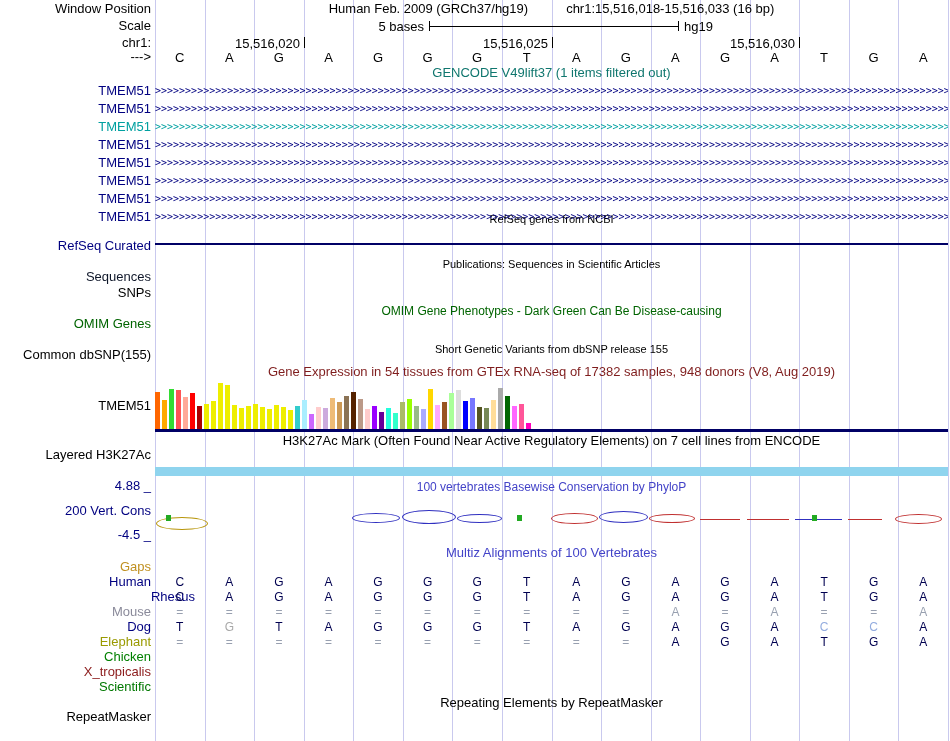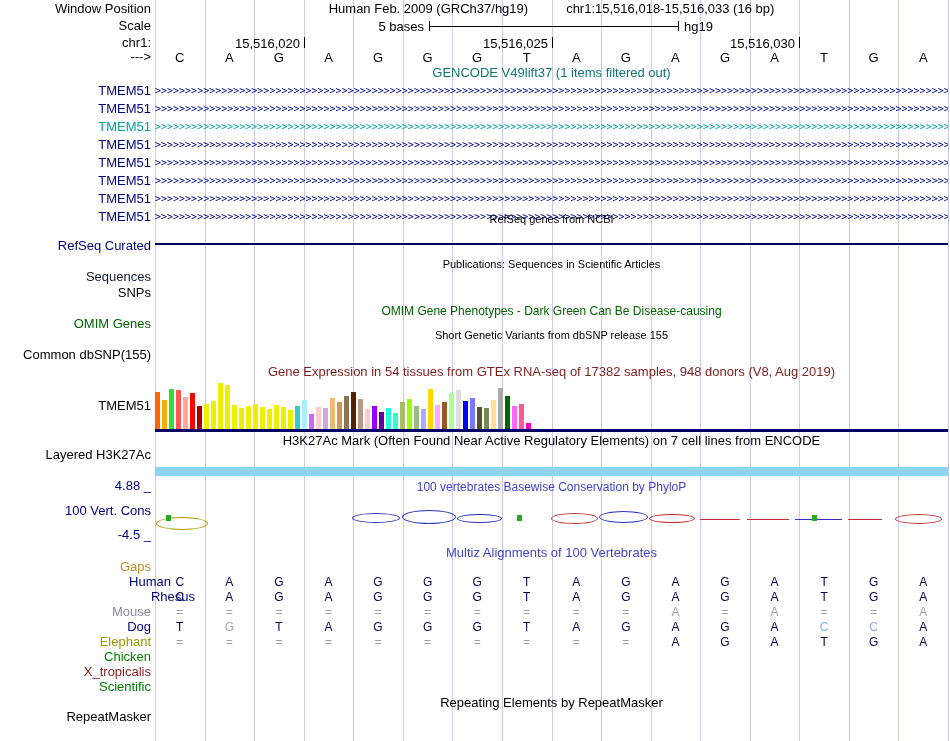--- a/index.html
+++ b/index.html
@@ -181,37 +181,37 @@
     <div class="left-label" style="top: 192px; color: rgb(0, 0, 128);">TMEM51</div>
     <div class="left-label" style="top: 210px; color: rgb(0, 0, 128);">TMEM51</div>
     <div class="left-label" style="top: 239px; color: rgb(0, 0, 128);">RefSeq Curated</div>
     <div class="left-label" style="top: 270px; color: #0f172a;">Sequences</div>
     <div class="left-label" style="top: 286px; color: rgb(0, 0, 0);">SNPs</div>
     <div class="left-label" style="top: 317px; color: rgb(0, 100, 0);">OMIM Genes</div>
     <div class="left-label" style="top: 348px; color: rgb(0, 0, 0);">Common dbSNP(155)</div>
     <div class="left-label" style="top: 399px; color: rgb(0, 0, 0);">TMEM51</div>
     <div class="left-label" style="top: 448px; color: rgb(0, 0, 0);">Layered H3K27Ac</div>
     <div class="left-label" style="top: 479px; color: rgb(0, 0, 128);">4.88 _</div>
-    <div class="left-label" style="top: 504px; color: rgb(0, 0, 128);">100 Vert. Cons</div>
+    <div class="left-label" style="top: 504px; color: rgb(0, 0, 128);">200 Vert. Cons</div>
     <div class="left-label" style="top: 528px; color: rgb(0, 0, 128);">-4.5 _</div>
     <div class="left-label" style="top: 560px; color: rgb(192, 144, 32);">Gaps</div>
-    <div class="left-label" style="top: 575px; color: rgb(0, 0, 128); margin-left: 20px;">Human</div>
+    <div class="left-label" style="top: 575px; color: rgb(0, 0, 128);">Human</div>
     <div class="left-label" style="top: 590px; color: rgb(0, 0, 128); margin-left: 44px;">Rhesus</div>
     <div class="left-label" style="top: 605px; color: rgb(138, 138, 154);">Mouse</div>
     <div class="left-label" style="top: 620px; color: rgb(0, 0, 128);">Dog</div>
     <div class="left-label" style="top: 635px; color: rgb(154, 154, 0);">Elephant</div>
     <div class="left-label" style="top: 650px; color: rgb(0, 128, 0);">Chicken</div>
     <div class="left-label" style="top: 665px; color: rgb(139, 26, 26);">X_tropicalis</div>
     <div class="left-label" style="top: 680px; color: rgb(0, 120, 0);">Scientific</div>
     <div class="left-label" style="top: 710px; color: rgb(0, 0, 0);">RepeatMasker</div>
     <div class="center-title" style="top: 66px; color: #0f766e; font-size: 13px;">GENCODE V49lift37 (1 items filtered out)</div>
     <div class="center-title" style="top: 212px; color: rgb(0, 0, 0); font-size: 11px;">RefSeq genes from NCBI</div>
     <div class="center-title" style="top: 257px; color: rgb(0, 0, 0); font-size: 11px;">Publications: Sequences in Scientific Articles</div>
     <div class="center-title" style="top: 304px; color: rgb(0, 100, 0); font-size: 12px;">OMIM Gene Phenotypes - Dark Green Can Be Disease-causing</div>
-    <div class="center-title" style="top: 328px; color: rgb(0, 0, 0); font-size: 11px;">Short Genetic Variants from dbSNP release 155</div>
+    <div class="center-title" style="top: 342px; color: rgb(0, 0, 0); font-size: 11px;">Short Genetic Variants from dbSNP release 155</div>
     <div class="center-title" style="top: 365px; color: #7f1d1d; font-size: 13px;">Gene Expression in 54 tissues from GTEx RNA-seq of 17382 samples, 948 donors (V8, Aug 2019)</div>
     <div class="center-title" style="top: 434px; color: rgb(0, 0, 0); font-size: 13px;">H3K27Ac Mark (Often Found Near Active Regulatory Elements) on 7 cell lines from ENCODE</div>
     <div class="center-title" style="top: 480px; color: rgb(67, 67, 200); font-size: 12px;">100 vertebrates Basewise Conservation by PhyloP</div>
     <div class="center-title" style="top: 546px; color: rgb(67, 67, 200); font-size: 13px;">Multiz Alignments of 100 Vertebrates</div>
     <div class="center-title" style="top: 696px; color: rgb(0, 0, 0); font-size: 13px;">Repeating Elements by RepeatMasker</div>
     <div class="coord-num" style="left: 192px; top: 36px; width: 108px;">15,516,020</div>
     <div class="tick" style="left: 304px; top: 37px; height: 11px;"></div>
     <div class="coord-num" style="left: 440px; top: 36px; width: 108px;">15,516,025</div>
     <div class="tick" style="left: 552px; top: 37px; height: 11px;"></div>
     <div class="coord-num" style="left: 687px; top: 36px; width: 108px;">15,516,030</div>

